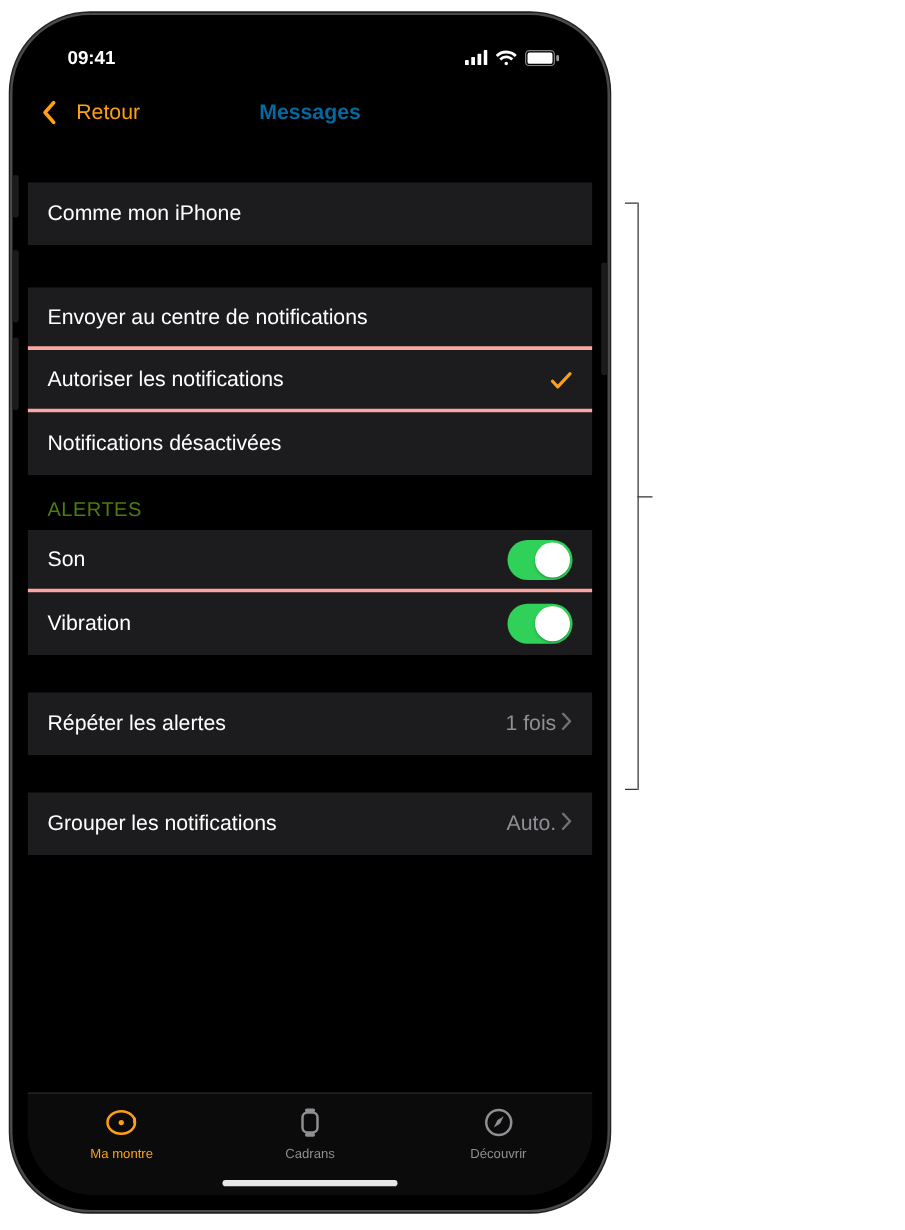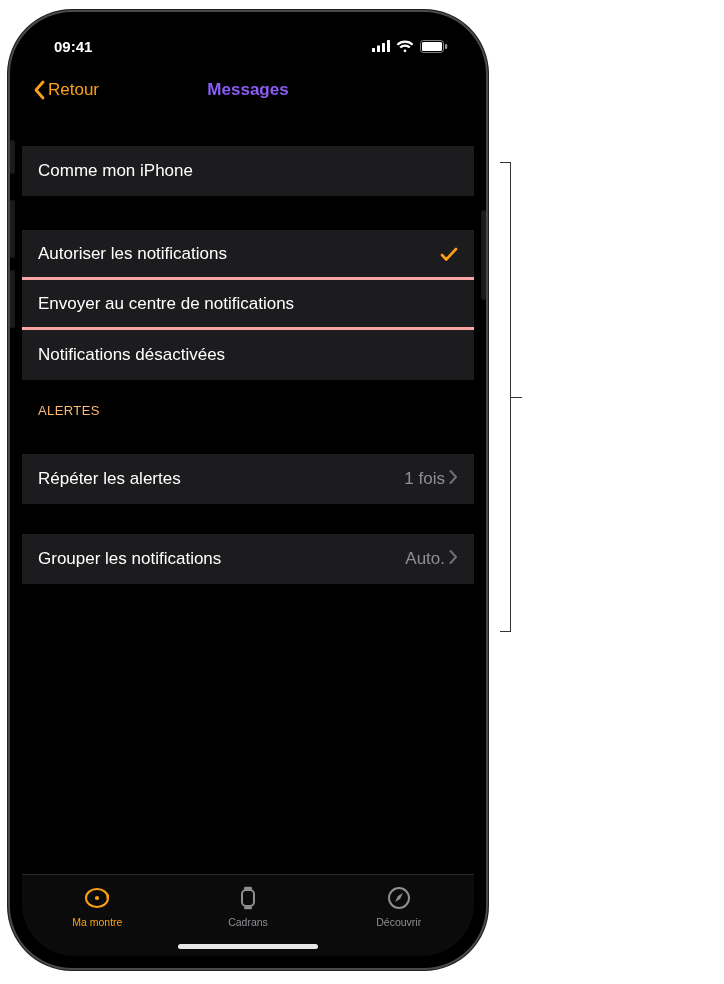--- a/index.html
+++ b/index.html
@@ -66,41 +66,41 @@
   .status-right svg { display: block; }
 
   .nav-bar {
     height: 44px;
     position: relative;
     display: flex;
     align-items: center;
     justify-content: center;
     flex: 0 0 auto;
   }
-  .nav-title { color: #8b5cf6; font-size: 17px; font-weight: 600; }
+  .nav-title { color: #0369a1; font-size: 17px; font-weight: 600; }
   .back {
     position: absolute; left: 10px; top: 0; bottom: 0;
     display: flex; align-items: center;
     color: #fca014; font-size: 17px;
-    gap: 2px;
+    gap: 15px;
   }
   .back svg { width: 14px; height: 20px; }
 
   .content {
     flex: 1 1 auto;
     overflow: hidden;
     background: #000;
   }
   .gap { height: 34px; background: #000; }
   .gap-sm { height: 30px; background: #000; }
   .gap-header {
     height: 44px; background: #000;
     display:flex; align-items:flex-end;
     padding: 0 16px 6px 16px;
-    color: #fdba74; font-size: 13px; letter-spacing: 0.4px;
+    color: #4d7c0f; font-size: 16px; letter-spacing: 0.4px;
   }
   .cell, .cell-toggle, .cell-nav {
     background: #1c1c1e;
     min-height: 50px;
     display: flex;
     align-items: center;
     padding: 0 16px;
     color: #fff;
     font-size: 17px;
     border-bottom: 3px solid #fca5a5;
@@ -229,39 +229,49 @@
         <div class="group">
           <div class="cell">
             <span>Comme mon iPhone</span>
           </div>
         </div>
 
         <div class="gap"></div>
 
         <div class="group">
           <div class="cell">
+            <span>Envoyer au centre de notifications</span>
+          </div>
+          <div class="cell">
             <span>Autoriser les notifications</span>
             <span class="check">
               <svg viewBox="0 0 18 18">
                   <path d="M2 10l4.2 4.5L16 4" stroke="#fca014" stroke-width="2.6" fill="none" stroke-linecap="round" stroke-linejoin="round"></path>
                 </svg>
             </span>
           </div>
           <div class="cell">
-            <span>Envoyer au centre de notifications</span>
-          </div>
-          <div class="cell">
             <span>Notifications désactivées</span>
           </div>
         </div>
 
         <div class="gap-header">
           <span>ALERTES</span>
         </div>
 
+        <div class="group">
+          <div class="cell-toggle">
+            <span>Son</span>
+            <div class="toggle"></div>
+          </div>
+          <div class="cell-toggle">
+            <span>Vibration</span>
+            <div class="toggle"></div>
+          </div>
+        </div>
 
         <div class="gap-sm"></div>
 
         <div class="group">
           <div class="cell-nav">
             <span>Répéter les alertes</span>
             <span class="right">
               <span>1 fois</span>
               <span>
                 <svg viewBox="0 0 9 14">

